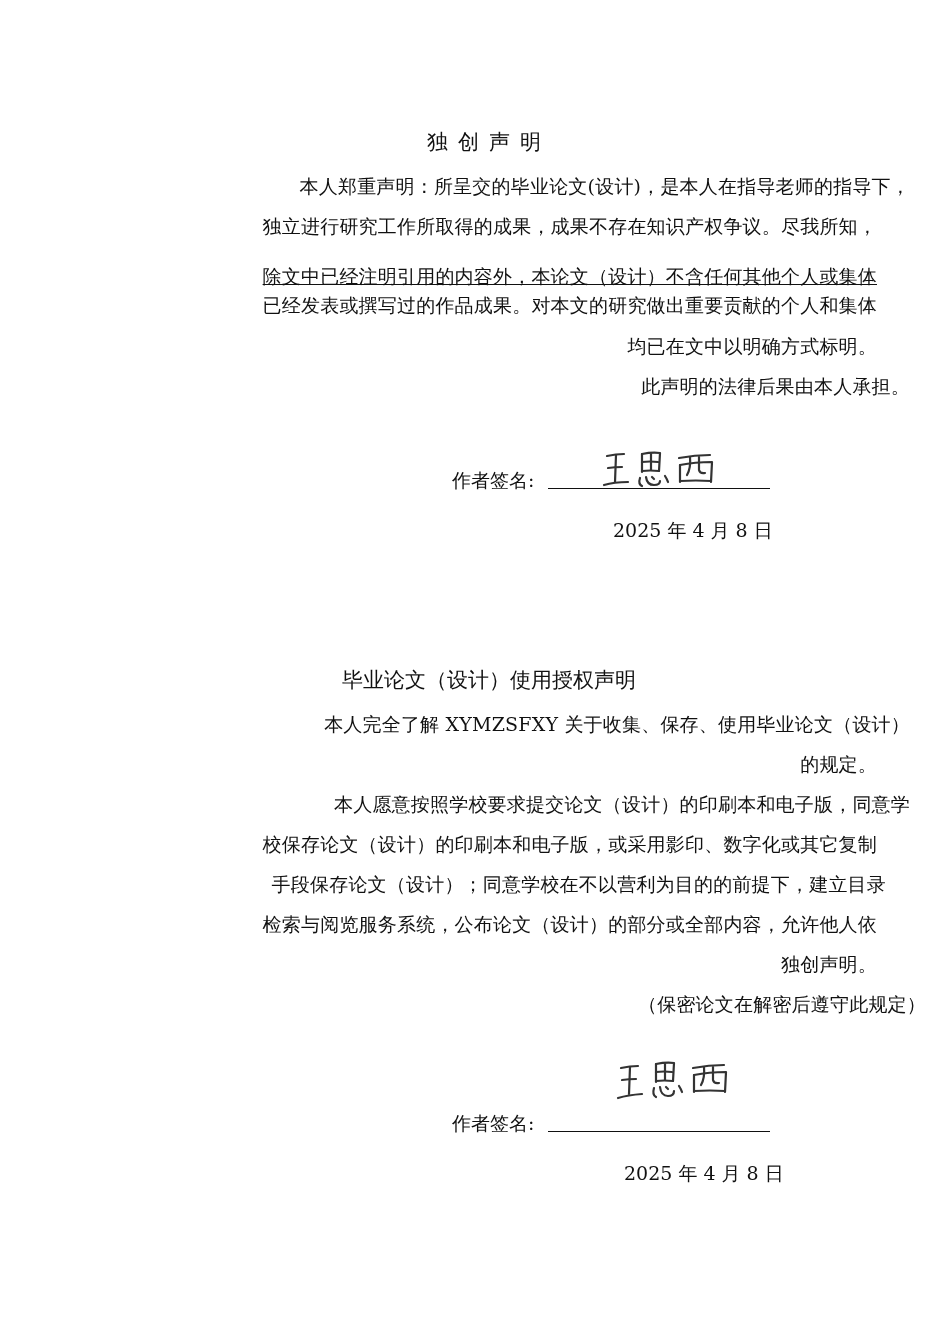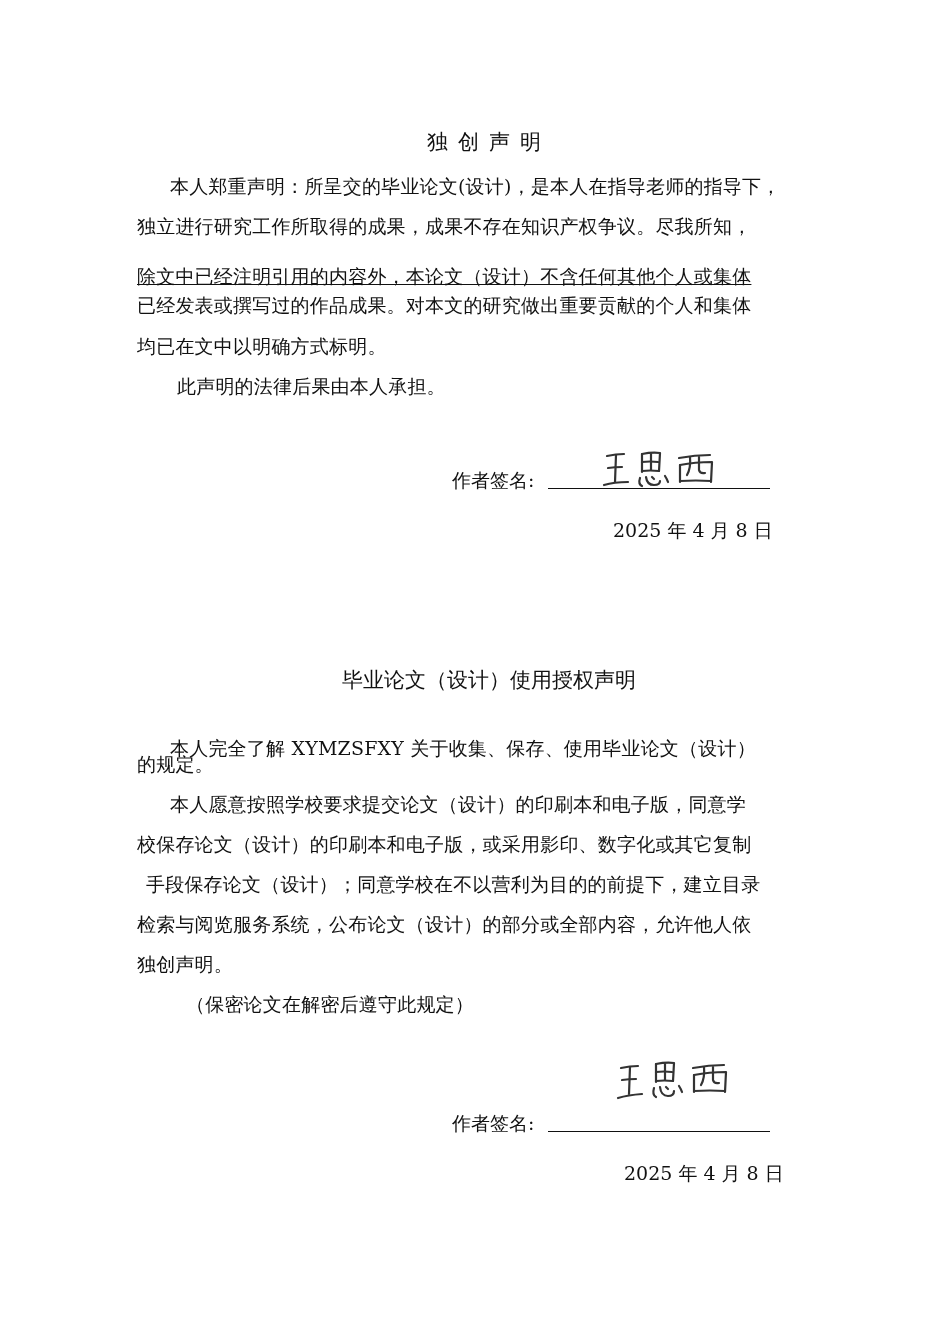--- a/index.html
+++ b/index.html
@@ -10,21 +10,21 @@
   }
   .abs { position: absolute; }
   .title {
     left: 0; width: 978px; text-align: center;
     font-family: "DejaVu Sans", "Liberation Sans", sans-serif;
     font-size: 21px; color: #111;
   }
   .title.spaced { letter-spacing: 10px; }
   .line {
     left: 137px; width: 740px; font-size: 19px; line-height: 40px;
-    white-space: nowrap; letter-spacing: 0.2px;
+    white-space: nowrap; letter-spacing: 0.2px; text-align: right;
   }
   .indent { left: 170px; }
   .indent2 { left: 186px; }
   .sig-label { font-size: 19px; white-space: nowrap; }
   .sig-line {
     position: absolute; height: 0; border-bottom: 1.6px solid #111;
   }
   .date { font-size: 19px; white-space: nowrap; }
   .signature { position: absolute; }
   .signature svg { display: block; }
@@ -32,21 +32,21 @@
 </head>
 <body>
 
 <div class="abs title spaced" style="top:128px;">独创声明</div>
 
 <div class="abs line indent" style="top:166px;">本人郑重声明：所呈交的毕业论文(设计)，是本人在指导老师的指导下，</div>
 <div class="abs line" style="top:206px;">独立进行研究工作所取得的成果，成果不存在知识产权争议。尽我所知，</div>
 <div class="abs line" style="top:256px;text-decoration:underline;">除文中已经注明引用的内容外，本论文（设计）不含任何其他个人或集体</div>
 <div class="abs line" style="top:286px;font-family:Liberation Serif, serif;">已经发表或撰写过的作品成果。对本文的研究做出重要贡献的个人和集体</div>
 <div class="abs line" style="top:326px;">均已在文中以明确方式标明。</div>
-<div class="abs line indent" style="top:366px;margin-left:7px;">此声明的法律后果由本人承担。</div>
+<div class="abs line indent" style="top:366px;">此声明的法律后果由本人承担。</div>
 
 <div class="abs sig-label" style="left:452px; top:468px;">作者签名:</div>
 <div class="sig-line" style="left:548px; top:488px; width:222px;"></div>
 <div class="signature" style="left:600px; top:448px;" title="">
   <svg width="125" height="45" viewBox="0 0 125 45">
     <g fill="none" stroke="#333" stroke-width="2.2" stroke-linecap="round" stroke-linejoin="round">
 
       <path d="M7 8 Q16 6 24 6"></path>
       <path d="M16 7 L15 34"></path>
       <path d="M8 20 Q15 19 22 19"></path>
@@ -69,21 +69,21 @@
       <path d="M99 9 L99 22 Q100 26 105 25"></path>
       <path d="M80 33 Q96 32 111 33"></path>
     </g>
   </svg>
 </div>
 
 <div class="abs date" style="left:613px; top:518px;">2025 年 4 月 8 日</div>
 
 <div class="abs title" style="top:666px;">毕业论文（设计）使用授权声明</div>
 
-<div class="abs line indent" style="top:728px;">本人完全了解 XYMZSFXY 关于收集、保存、使用毕业论文（设计）</div>
+<div class="abs line indent" style="top:704px;">本人完全了解 XYMZSFXY 关于收集、保存、使用毕业论文（设计）</div>
 <div class="abs line" style="top:744px;">的规定。</div>
 <div class="abs line indent" style="top:784px;">本人愿意按照学校要求提交论文（设计）的印刷本和电子版，同意学</div>
 <div class="abs line" style="top:824px;">校保存论文（设计）的印刷本和电子版，或采用影印、数字化或其它复制</div>
 <div class="abs line" style="top:864px;margin-left:9px;">手段保存论文（设计）；同意学校在不以营利为目的的前提下，建立目录</div>
 <div class="abs line" style="top:904px;">检索与阅览服务系统，公布论文（设计）的部分或全部内容，允许他人依</div>
 <div class="abs line" style="top:944px;">独创声明。</div>
 <div class="abs line indent2" style="top:984px;">（保密论文在解密后遵守此规定）</div>
 
 <div class="signature" style="left:614px; top:1058px;">
   <svg width="125" height="45" viewBox="0 0 125 45">

